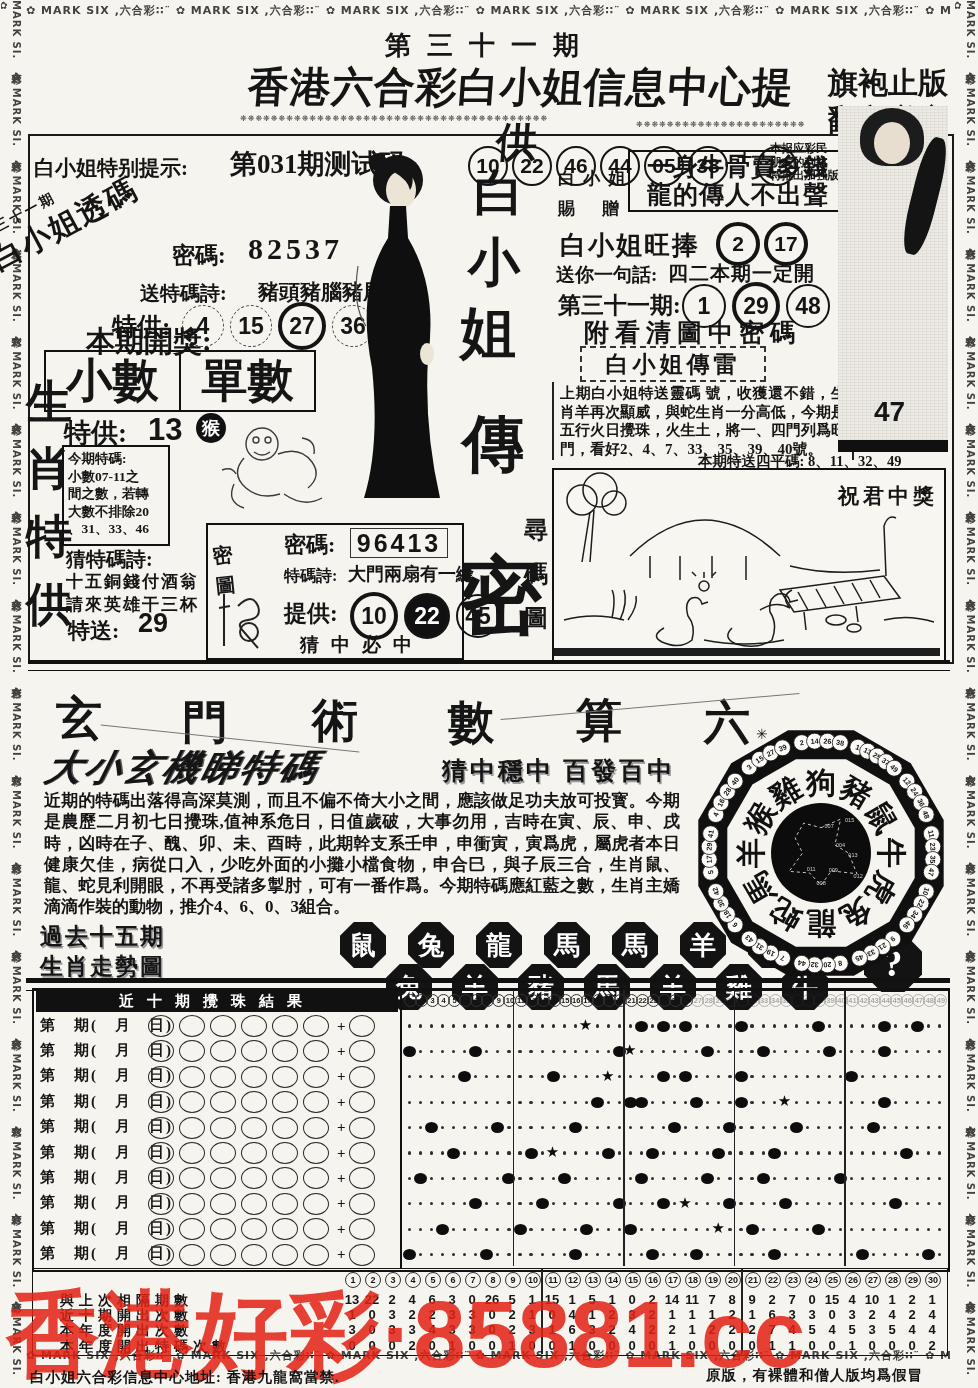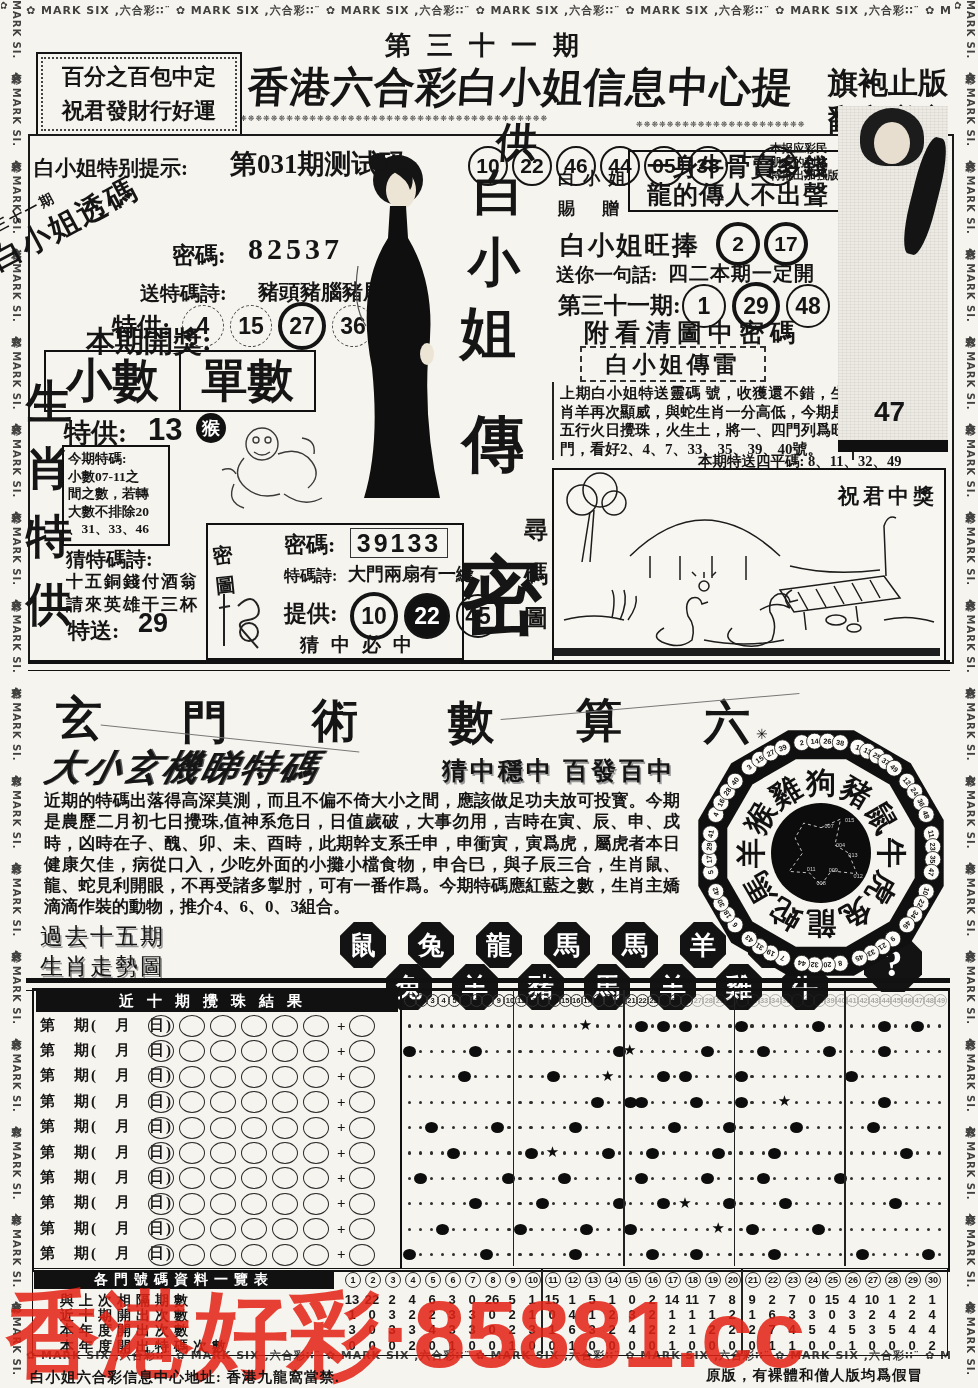--- a/index.html
+++ b/index.html
@@ -49,22 +49,20 @@
 </head>
 <body>
 
 <div class="page">
 
   <div class="edge h abs" style="left:26px;top:3px;width:926px;height:18px;">✿ MARK SIX ,六合彩∷¨ ✿ MARK SIX ,六合彩∷¨ ✿ MARK SIX ,六合彩∷¨ ✿ MARK SIX ,六合彩∷¨ ✿ MARK SIX ,六合彩∷¨ ✿ MARK SIX ,六合彩∷¨ ✿ MARK SIX ,六合彩∷¨ ✿ MARK SIX ,六合彩∷¨ ✿ MARK SIX ,六合彩∷¨ </div>
   <div class="edge v abs" style="left:1px;top:0;width:22px;height:1388px;">MARK SI. 六合彩 ✿ MARK SI. 六合彩 ✿ MARK SI. 六合彩 ✿ MARK SI. 六合彩 ✿ MARK SI. 六合彩 ✿ MARK SI. 六合彩 ✿ MARK SI. 六合彩 ✿ MARK SI. 六合彩 ✿ MARK SI. 六合彩 ✿ MARK SI. 六合彩 ✿ MARK SI. 六合彩 ✿ MARK SI. 六合彩 ✿ MARK SI. 六合彩 ✿ MARK SI. 六合彩 ✿ MARK SI. 六合彩 ✿ MARK SI. 六合彩 ✿ </div>
   <div class="edge v abs" style="left:955px;top:0;width:22px;height:1388px;">MARK SI. 六合彩 ✿ MARK SI. 六合彩 ✿ MARK SI. 六合彩 ✿ MARK SI. 六合彩 ✿ MARK SI. 六合彩 ✿ MARK SI. 六合彩 ✿ MARK SI. 六合彩 ✿ MARK SI. 六合彩 ✿ MARK SI. 六合彩 ✿ MARK SI. 六合彩 ✿ MARK SI. 六合彩 ✿ MARK SI. 六合彩 ✿ MARK SI. 六合彩 ✿ MARK SI. 六合彩 ✿ MARK SI. 六合彩 ✿ MARK SI. 六合彩 ✿ </div>
   <div class="edge h abs" style="left:26px;top:1348px;width:926px;height:18px;">✿ MARK SIX ,六合彩∷¨ ✿ MARK SIX ,六合彩∷¨ ✿ MARK SIX ,六合彩∷¨ ✿ MARK SIX ,六合彩∷¨ ✿ MARK SIX ,六合彩∷¨ ✿ MARK SIX ,六合彩∷¨ ✿ MARK SIX ,六合彩∷¨ ✿ MARK SIX ,六合彩∷¨ ✿ MARK SIX ,六合彩∷¨ </div>
 
-  <div class="abs boxed pre" style="left:36px;top:52px;width:202px;height:80px;display:flex;align-items:center;justify-content:center;font-size:22px;font-weight:bold;line-height:34px;outline:2px dotted #444;outline-offset:-7px;">百分之百包中定
-祝君發財行好運</div>
   <div class="abs b" style="left:320px;top:28px;width:340px;text-align:center;font-size:26px;letter-spacing:16px;">第三十一期</div>
   <div class="abs b" style="left:236px;top:60px;width:566px;text-align:center;font-size:41px;transform:skewX(-4deg);letter-spacing:1px;">香港六合彩白小姐信息中心提供</div>
   <div class="abs" style="left:240px;top:114px;width:330px;font-size:8px;letter-spacing:1px;overflow:hidden;white-space:nowrap;">❈❈❈❈❈❈❈❈❈❈❈❈❈❈❈❈❈❈❈❈❈❈❈❈❈❈❈❈❈❈❈❈❈❈❈❈❈❈❈❈</div>
   <div class="abs" style="left:636px;top:120px;width:170px;font-size:8px;letter-spacing:1px;overflow:hidden;white-space:nowrap;">❈❈❈❈❈❈❈❈❈❈❈❈❈❈❈❈❈❈❈❈❈❈</div>
   <div class="abs b pre" style="left:828px;top:64px;font-size:30px;line-height:37px;">旗袍止版
 翻印必究</div>
 
   <div class="abs b" style="left:34px;top:154px;font-size:21px;">白小姐特别提示:</div>
   <div class="abs" style="left:230px;top:146px;font-size:27px;font-weight:900;">第031期测试码:</div>
   <div class="abs sm" style="left:468px;top:140px;white-space:nowrap;">
@@ -154,21 +152,21 @@
 圖</div>
   <svg class="abs" style="left:216px;top:588px;" width="50" height="64" viewBox="0 0 50 64">
     <g fill="none" stroke="#222" stroke-width="2">
       <path d="M8,6 L8,58"></path>
         <path d="M3,20 L14,18"></path>
       <path d="M22,18 q14,-14 20,0 q4,12 -10,14 q-14,2 -4,12 l14,16"></path>
       <circle cx="33" cy="44" r="9"></circle>
     </g>
   </svg>
   <span class="abs" style="left:284px;top:530px;font-size:22px;font-weight:900;">密碼:</span>
-  <span class="abs" style="left:350px;top:528px;width:96px;height:28px;border:1.6px solid #333;display:inline-flex;align-items:center;justify-content:center;font-size:25px;font-weight:bold;letter-spacing:3px;font-family:'Liberation Sans',sans-serif;">39133</span>
+  <span class="abs" style="left:350px;top:528px;width:96px;height:28px;border:1.6px solid #333;display:inline-flex;align-items:center;justify-content:center;font-size:25px;font-weight:bold;letter-spacing:3px;font-family:'Liberation Sans',sans-serif;">96413</span>
   <span class="abs" style="left:284px;top:566px;font-size:16px;font-weight:900;">特碼詩:</span>
   <span class="abs b" style="left:348px;top:562px;font-size:18px;">大門兩扇有一縫</span>
   <span class="abs" style="left:284px;top:598px;font-size:23px;font-weight:900;">提供:</span>
   <span class="abs" style="left:350px;top:592px;"><span class="circ h">10</span><span class="circ f">22</span><span class="circ">45</span></span>
   <span class="abs" style="left:300px;top:632px;font-size:19px;font-weight:900;letter-spacing:12px;">猜中必中</span>
 
   <div class="abs pre b" style="left:558px;top:164px;font-size:17px;line-height:30px;letter-spacing:2px;">白 小 姐
 賜　 贈</div>
   <div class="abs pre" style="left:628px;top:150px;width:216px;height:58px;border:2px solid #111;display:flex;align-items:center;justify-content:center;font-size:25px;font-weight:900;line-height:28px;letter-spacing:1px;">一身牛骨賣多錢
 龍的傳人不出聲</div>
@@ -228,21 +226,21 @@
     <span class="abs" style="left:448px;top:692px;font-size:46px;font-weight:900;">數</span>
     <span class="abs" style="left:576px;top:690px;font-size:46px;font-weight:900;">算</span>
     <span class="abs" style="left:704px;top:692px;font-size:46px;font-weight:900;">六</span>
     <span class="abs" style="left:756px;top:726px;font-size:14px;">✳</span>
   </div>
   <div class="abs" style="left:100px;top:738px;width:260px;height:1px;background:#777;transform:rotate(6deg);"></div>
   <div class="abs" style="left:500px;top:706px;width:300px;height:1px;background:#777;transform:rotate(-5deg);"></div>
   <span class="abs" style="left:46px;top:744px;font-size:36px;font-weight:900;font-style:italic;transform:skewX(-14deg);letter-spacing:3px;text-shadow:1.5px 0 #555;">大小玄機睇特碼</span>
   <span class="abs shadowed" style="left:442px;top:754px;font-size:25px;font-weight:900;letter-spacing:3px;">猜中穩中 百發百中</span>
   <div class="abs" style="left:44px;top:790px;width:636px;height:128px;font-size:17px;font-weight:600;line-height:21.3px;text-align:justify;">近期的特碼出落得高深莫測，而且不偏不倚大小之間，應該做足功夫放可投寳。今期是農歷二月初七日攪珠,值神系危日，日值歲破，大事勿用，吉時在寅、辰、申、戌時，凶時在子、醜、卯、未、酉時，此期幹支系壬申，申衝寅，寅爲虎，屬虎者本日健康欠佳，病從口入，少吃外面的小攤小檔食物，申合巳，與子辰三合，生肖鼠、龍、蛇見利開眼，不再受諸多掣肘，可有一番作爲。今期特碼應紅藍之數，生肖主嬌滴滴作裝的動物，推介4、6、0、3組合。</div>
-  <div class="abs pre shadowed" style="left:40px;top:922px;font-size:23px;font-weight:400;line-height:30px;letter-spacing:2px;">過去十五期
+  <div class="abs pre shadowed" style="left:40px;top:922px;font-size:23px;font-weight:700;line-height:30px;letter-spacing:2px;">過去十五期
 生肖走勢圖</div>
   <div id="badges1" class="abs" style="left:0;top:0;">
       <div class="octo" style="left: 340px; top: 922px;">鼠</div>
       <div class="octo" style="left: 408px; top: 922px;">兔</div>
       <div class="octo" style="left: 476px; top: 922px;">龍</div>
       <div class="octo" style="left: 544px; top: 922px;">馬</div>
       <div class="octo" style="left: 612px; top: 922px;">馬</div>
       <div class="octo" style="left: 680px; top: 922px;">羊</div>
       <div class="octo" style="left: 748px; top: 922px;">雞</div>
       <div class="octo" style="left: 816px; top: 922px;">鼠</div>
@@ -938,21 +936,20 @@
       <div class="dot" style="left: 872px; top: 1253px;"></div>
       <div class="dot" style="left: 883.05px; top: 1253px;"></div>
       <div class="dot" style="left: 894.1px; top: 1253px;"></div>
       <div class="dot" style="left: 905.15px; top: 1253px;"></div>
       <div class="dot" style="left: 916.2px; top: 1253px;"></div>
       <div class="ball" style="left: 922.35px; top: 1249.1px;"></div>
       <div class="dot" style="left: 938.3px; top: 1253px;"></div>
     </div>
 
   <div class="abs" style="left:32px;top:1268px;width:914px;height:86px;border:1.5px solid #111;"></div>
-  <div class="abs bar" style="left:34px;top:1270px;width:300px;height:19px;font-size:14px;font-weight:900;letter-spacing:6px;font-family:'Liberation Sans',sans-serif;">各門號碼資料一覽表</div>
   <div id="summaryHead">
       <span class="sh" style="position: absolute; left: 345px; top: 1272px;">1</span>
       <span class="sh" style="position: absolute; left: 365px; top: 1272px;">2</span>
       <span class="sh" style="position: absolute; left: 385px; top: 1272px;">3</span>
       <span class="sh" style="position: absolute; left: 405px; top: 1272px;">4</span>
       <span class="sh" style="position: absolute; left: 425px; top: 1272px;">5</span>
       <span class="sh" style="position: absolute; left: 445px; top: 1272px;">6</span>
       <span class="sh" style="position: absolute; left: 465px; top: 1272px;">7</span>
       <span class="sh" style="position: absolute; left: 485px; top: 1272px;">8</span>
       <span class="sh" style="position: absolute; left: 505px; top: 1272px;">9</span>

